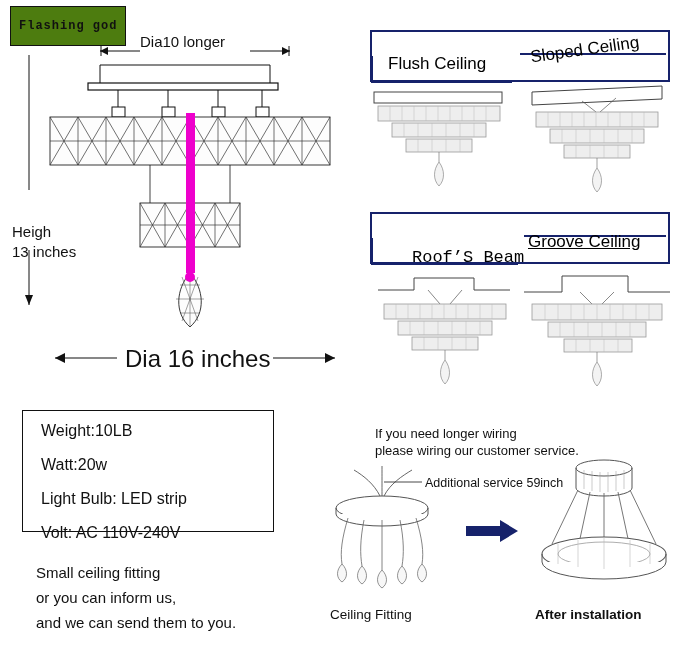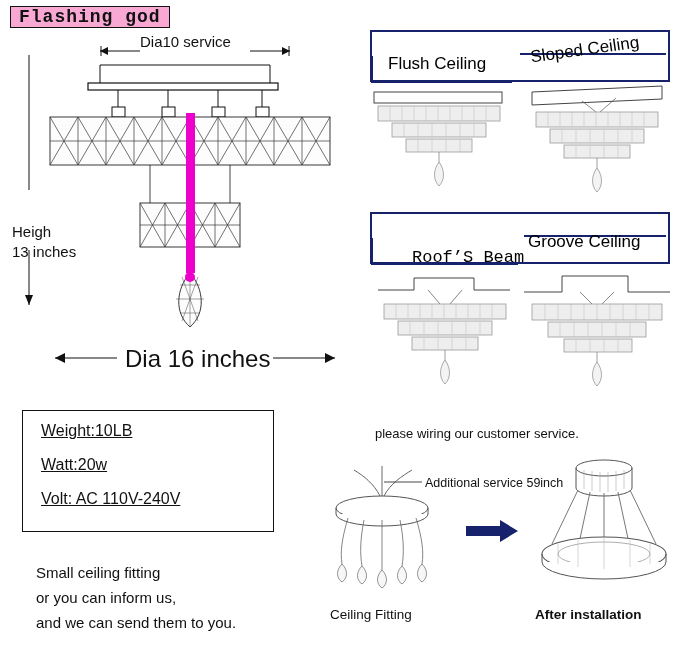--- a/index.html
+++ b/index.html
@@ -10,81 +10,81 @@
     color:#111;
     position:relative;
     overflow:hidden;
   }
   .abs{position:absolute;}
 
   
   #brand{
     left:10px;top:6px;
     border:1px solid #111;
-    background:#f9a8d4;
-    padding:0 8px;
+    background:#4d7c0f;
+    padding:12px 8px;
     font-family:"Liberation Mono", monospace;
-    font-size:18px;
+    font-size:12px;
     letter-spacing:1px;
     font-weight:bold;
   }
 
   
   #dia10-label{left:140px;top:33px;font-size:15px;}
   #dia10-arrow{left:100px;top:46px;width:190px;height:10px;}
   #height-label{left:12px;top:222px;font-size:15px;line-height:20px;}
   #dia16-label{left:125px;top:345px;font-size:24px;}
   #dia16-arrow{left:55px;top:352px;width:280px;height:12px;}
   #vert-arrow{left:22px;top:55px;width:14px;height:250px;}
 
   
   .fx{position:absolute;}
 
   
   #specbox{
     left:22px;top:410px;width:250px;height:120px;
     border:1px solid #111;
   }
-  #specbox div{font-size:16px;margin:16px 0 0 18px;text-decoration:underline;}
+  #specbox div{font-size:16px;margin:16px 0 0 18px;}
   #specbox div:first-child{margin-top:11px;}
 
   #note{
     left:36px;top:560px;font-size:15px;line-height:25px;
   }
 
   
   .ctbox{border:2px solid #16226b;}
   #ct-top{left:370px;top:30px;width:296px;height:48px;}
   #ct-bot{left:370px;top:212px;width:296px;height:48px;}
   .ct-label{font-size:17px;color:#000;}
   #lbl-flush{left:388px;top:54px;}
   #lbl-sloped{left:530px;top:40px;transform:rotate(-8deg);}
   #lbl-roof{left:412px;top:248px;font-family:Liberation Mono, monospace;}
-  #lbl-groove{left:528px;top:232px;}
+  #lbl-groove{left:528px;top:232px;text-decoration:underline;}
 
   
   .mask{background:#fff;position:absolute;}
 
   
   #wiretext{left:375px;top:425px;font-size:13px;line-height:17px;}
   #addwire{left:425px;top:476px;font-size:12.5px;}
   #cf-label{left:330px;top:607px;font-size:13.5px;}
   #ai-label{left:535px;top:607px;font-size:13.5px;font-weight:bold;}
   #arrow-blue{left:466px;top:520px;width:52px;height:22px;}
 
   svg{display:block;overflow:visible;}
 </style>
 </head>
 <body>
 
 <div class="abs" id="brand">
   <span>Flashing god</span>
 </div>
 
-<div class="abs" id="dia10-label">Dia10 service</div>
+<div class="abs" id="dia10-label">Dia10 longer</div>
 
 <svg class="abs" id="dia10-arrow" width="190" height="10">
   <line x1="0" y1="5" x2="40" y2="5" stroke="#111" stroke-width="1"></line>
   <line x1="150" y1="5" x2="190" y2="5" stroke="#111" stroke-width="1"></line>
   <path d="M0,5 L8,1 L8,9 Z" fill="#111"></path>
   <path d="M190,5 L182,1 L182,9 Z" fill="#111"></path>
   <line x1="1" y1="0" x2="1" y2="10" stroke="#111" stroke-width="1"></line>
   <line x1="189" y1="0" x2="189" y2="10" stroke="#111" stroke-width="1"></line>
 </svg>
 
@@ -174,20 +174,21 @@
 <svg class="abs" id="dia16-arrow" width="280" height="12">
   <line x1="0" y1="6" x2="62" y2="6" stroke="#111" stroke-width="1.2"></line>
   <line x1="218" y1="6" x2="280" y2="6" stroke="#111" stroke-width="1.2"></line>
   <path d="M0,6 L10,1 L10,11 Z" fill="#111"></path>
   <path d="M280,6 L270,1 L270,11 Z" fill="#111"></path>
 </svg>
 
 <div class="abs" id="specbox">
   <div>Weight:10LB</div>
   <div>Watt:20w</div>
+  <div>Light Bulb: LED strip</div>
   <div>Volt: AC 110V-240V</div>
 </div>
 
 <div class="abs" id="note">
   <div>Small ceiling fitting</div>
   <div>or you can inform us,</div>
   <div>and we can send them to you.</div>
 </div>
 
 <div class="abs ctbox" id="ct-top"></div>
@@ -347,20 +348,21 @@
     <line x1="52" y1="73" x2="52" y2="86"></line>
       <line x1="66" y1="73" x2="66" y2="86"></line>
     <line x1="80" y1="73" x2="80" y2="86"></line>
       <line x1="94" y1="73" x2="94" y2="86"></line>
   </g>
   <line x1="73" y1="86" x2="73" y2="96" stroke="#777" stroke-width="0.7"></line>
   <path d="M73,96 C67,104 67,114 73,120 C79,114 79,104 73,96 Z" fill="#f3f3f3" stroke="#888" stroke-width="0.7"></path>
 </svg>
 
 <div class="abs" id="wiretext">
+  <div>If you need longer wiring</div>
   <div>please wiring our customer service.</div>
 </div>
 
 <div class="abs" id="addwire">Additional service 59inch</div>
 
 <svg class="abs" style="left:318px;top:460px;" width="140" height="140">
 
   <g stroke="#555" stroke-width="0.9" fill="none">
     <path d="M62,36 C56,24 46,16 36,10"></path>
     <path d="M64,36 C64,24 64,16 64,6"></path>

